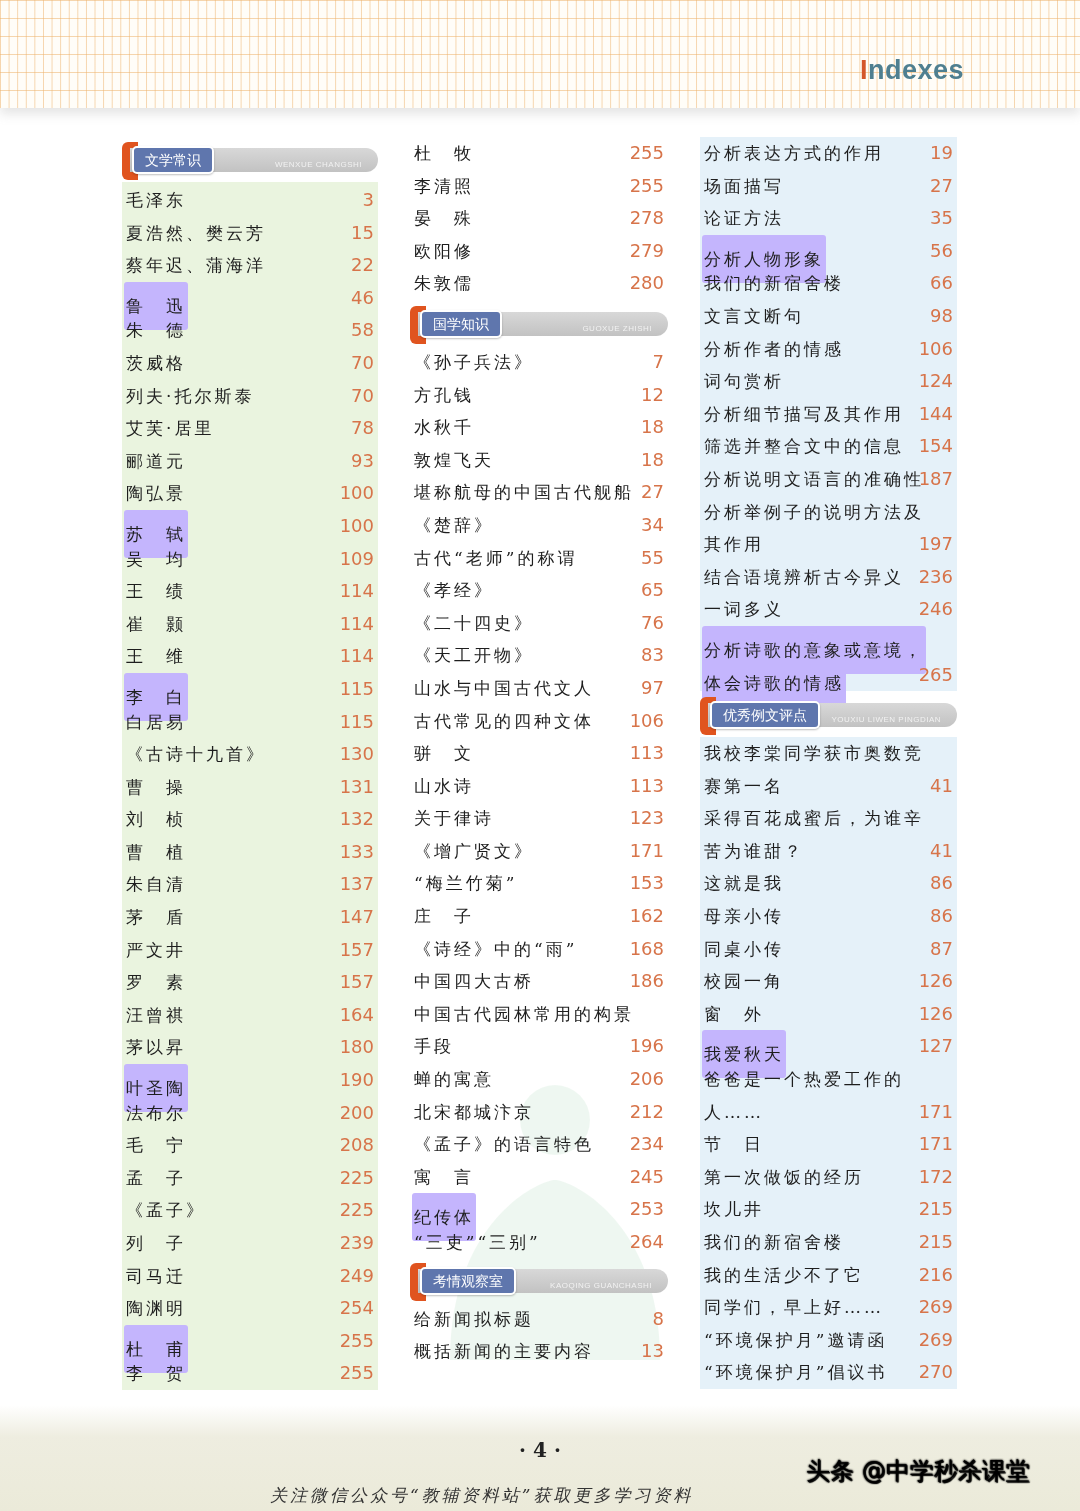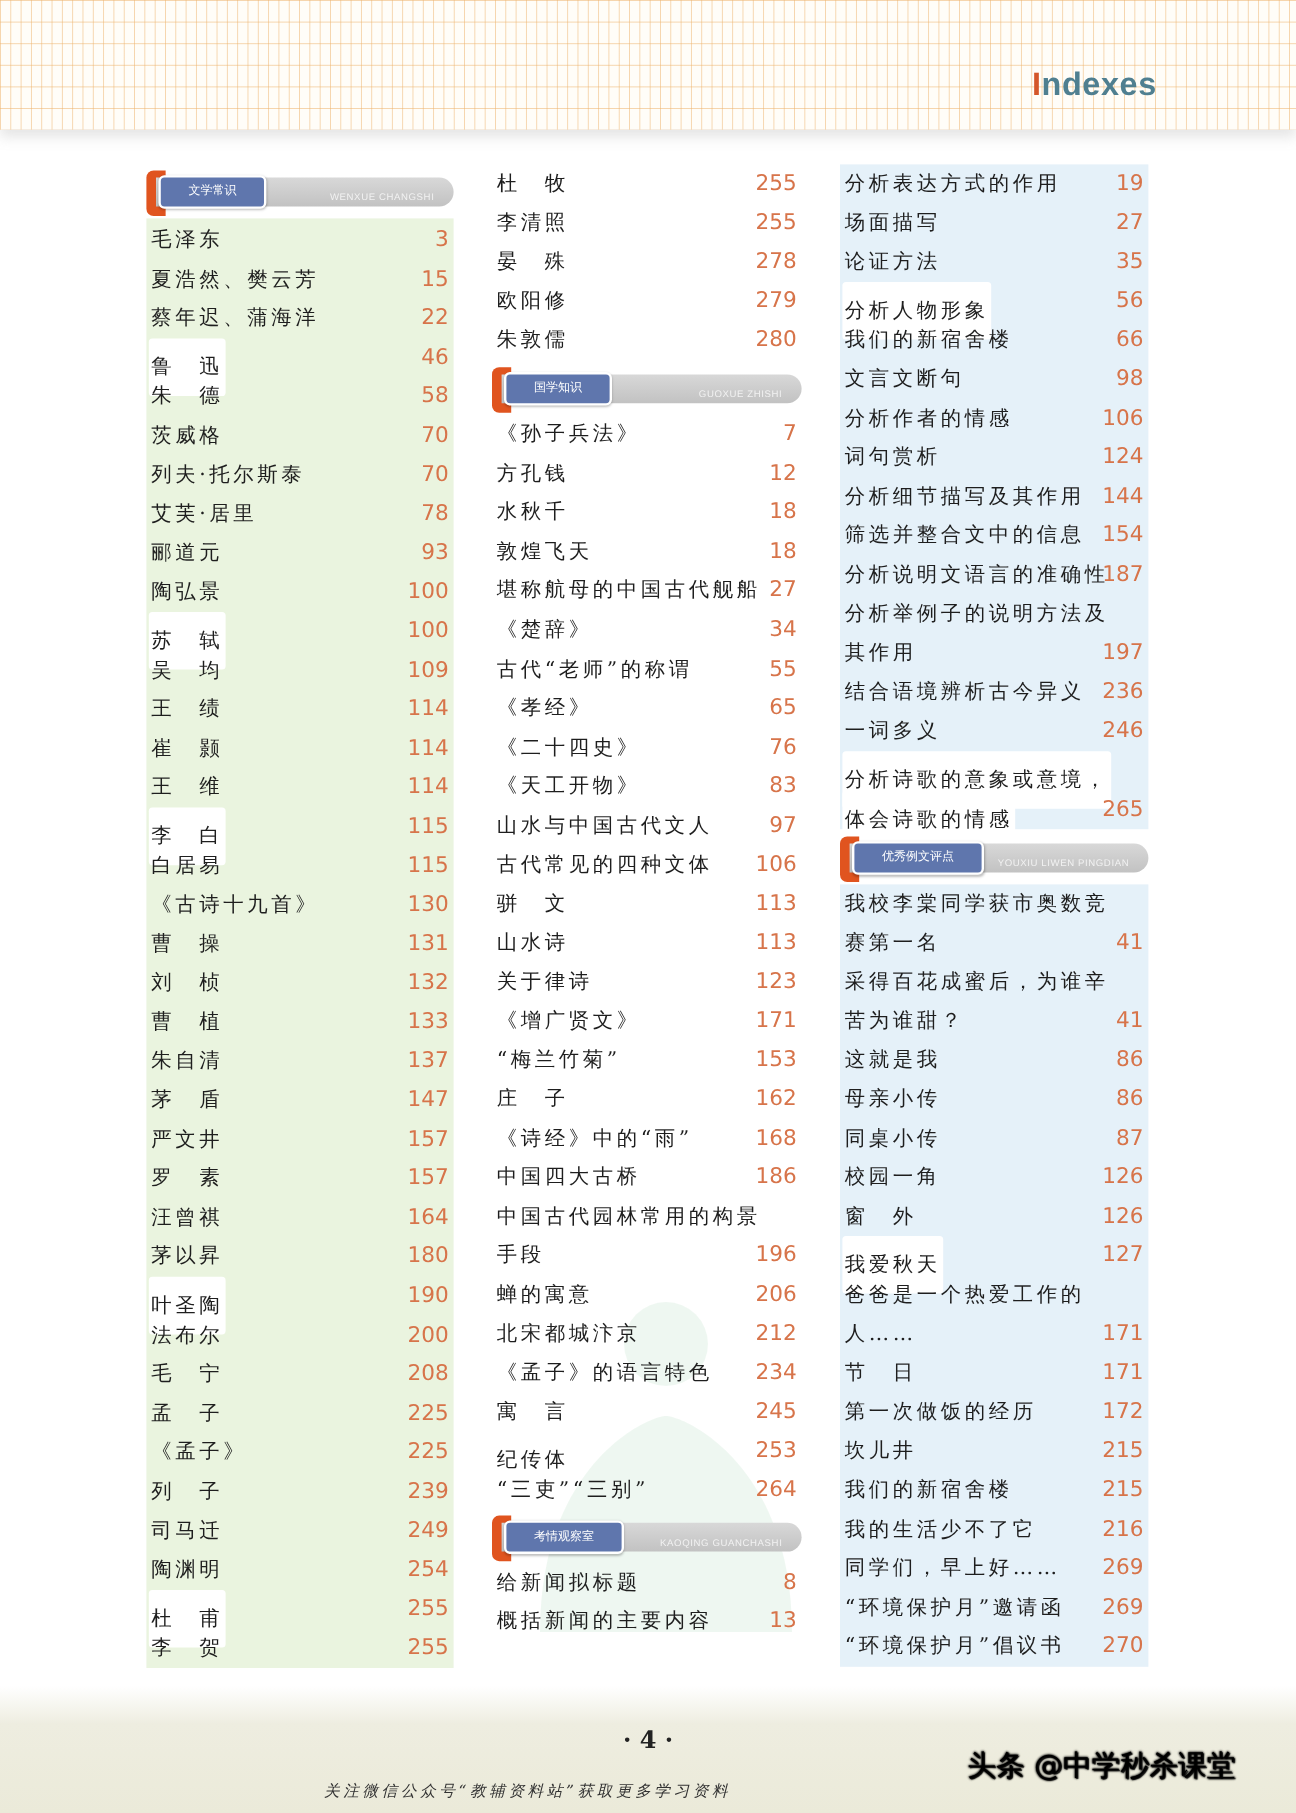--- a/index.html
+++ b/index.html
@@ -38,37 +38,37 @@
   .section-header .orange-tab {
     position: absolute; left: 0; top: 2px; width: 16px; height: 38px;
     background: #e0541f; border-radius: 6px 0 0 6px;
   }
   .section-header .grey-bar {
     position: absolute; left: 8px; top: 8px; right: 0; height: 24px;
     background: linear-gradient(to bottom, #d8d8d8, #c2c2c2);
     border-radius: 0 12px 12px 0;
   }
   .section-header .label-box {
-    position: absolute; left: 10px; top: 6px; height: 28px; padding: 0 23px;
+    position: absolute; left: 10px; top: 6px; height: 28px; padding: 0 11px;
     background: #5f76ad; border: 2px solid #ffffff; border-radius: 5px;
-    color: #ffffff; font-family: "DejaVu Sans", sans-serif; font-size: 10px; line-height: 24px;
+    color: #ffffff; font-family: "DejaVu Sans", sans-serif; font-size: 14px; line-height: 24px;
     box-shadow: 0 1px 2px rgba(0,0,0,0.25);
   }
   .section-header .pinyin {
     position: absolute; right: 16px; top: 20px;
     font-family: "Liberation Sans", sans-serif; font-size: 8px; color: #f2f2f2; letter-spacing: 0.5px;
   }
 
   .entry {
     position: relative; height: 32.6px; line-height: 32.6px;
     font-size: 17px; letter-spacing: 3px; padding-left: 4px; padding-right: 2px;
     white-space: nowrap;
   }
   .entry .title { display: inline-block; }
-  .entry .title.hl { background: #ffffff; border-radius: 3px; padding: 12px 2px; margin-left: -2px; line-height: 24px; }
+  .entry .title.hl { background: #c4b5fd; border-radius: 3px; padding: 12px 2px; margin-left: -2px; line-height: 24px; }
   .entry .page {
     position: absolute; right: 4px; top: 0;
     font-family: "DejaVu Sans", sans-serif; font-size: 18px; letter-spacing: 0;
     color: #d7744a;
   }
 
   .watermark-logo {
     position: absolute; left: 430px; top: 1060px; width: 250px; height: 300px;
     opacity: 0.08; pointer-events: none;
   }
@@ -76,21 +76,21 @@
   .footer {
     position: absolute; left: 0; top: 1405px; width: 1080px; height: 106px;
     background: linear-gradient(to bottom, #ffffff 0%, #eeede0 30%, #ebead9 100%);
   }
   .page-number {
     position: absolute; left: 0; width: 1080px; top: 1438px; text-align: center;
     font-family: "DejaVu Serif", serif; font-size: 20px; font-weight: bold; color: #222;
   }
   .footer-note {
     position: absolute; left: 270px; top: 1484px;
-    font-family: "DejaVu Serif", serif; font-size: 13px; font-style: italic; color: #333; letter-spacing: 3px;
+    font-family: "DejaVu Serif", serif; font-size: 17px; font-style: italic; color: #333; letter-spacing: 3px;
   }
   .toutiao-mark {
     position: absolute; left: 806px; top: 1455px;
     font-family: "DejaVu Sans", sans-serif; font-size: 24px; color: #000000;
     text-shadow: 0 0 2px #000, 0 0 2px #000, 1px 1px 1px #000;
   }
 </style>
 </head>
 <body>
 

